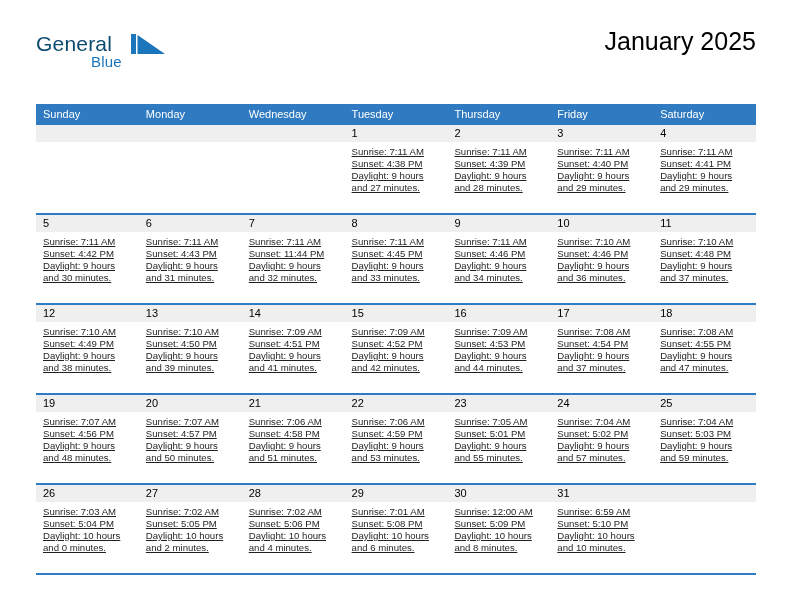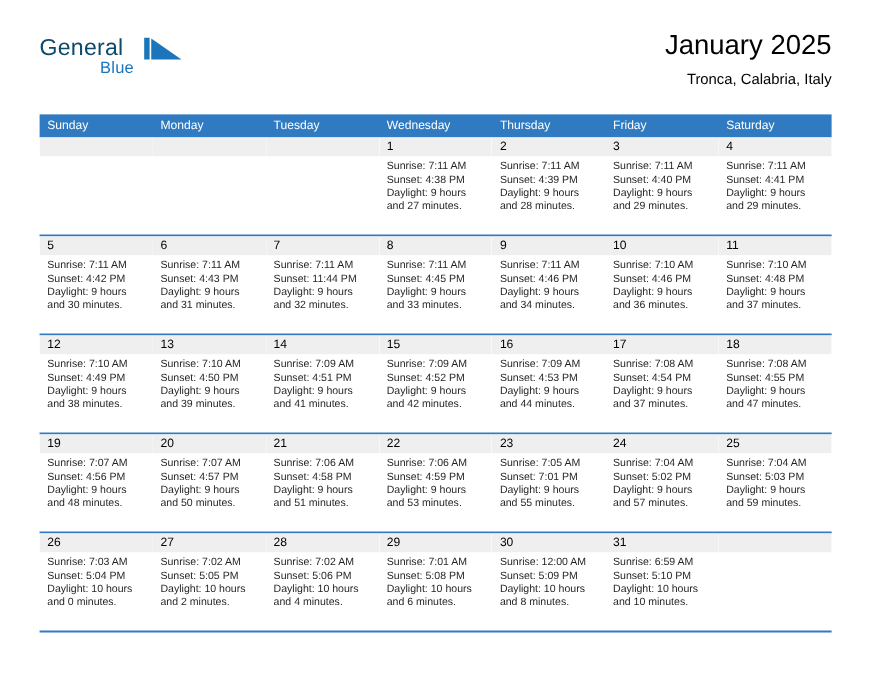--- a/index.html
+++ b/index.html
@@ -129,20 +129,21 @@
     box-sizing: border-box;
   }
   .day.empty .datenum-band {
     background: #efefef;
   }
   .day .details {
     padding: 4px 6px 0 7px;
     font-size: 9.6px;
     line-height: 11.9px;
     color: #231f20;
+    text-decoration: underline;
   }
   .day .details div {
     white-space: nowrap;
   }
   .grid-bottom {
     border-top: 2px solid #2f7ac0;
     height: 0;
   }
 </style>
 </head>
@@ -158,32 +159,31 @@
       <span class="brand-mark">
         <svg width="38" height="24" viewBox="0 0 38 24" xmlns="http://www.w3.org/2000/svg">
           <polygon points="0,0 0,20 5,20 5,0" fill="#1b75bb"></polygon>
           <polygon points="6.5,1 34,20 6.5,20" fill="#1b75bb"></polygon>
         </svg>
       </span>
     </div>
 
     <div class="title-block">
       <div class="cal-title">January 2025</div>
-      <div class="cal-subtitle">Tronca, Calabria, Italy</div>
     </div>
 
   </div>
 
   <div class="calendar">
 
     <div class="dow-row">
       <div class="dow">Sunday</div>
       <div class="dow">Monday</div>
+      <div class="dow">Wednesday</div>
       <div class="dow">Tuesday</div>
-      <div class="dow">Wednesday</div>
       <div class="dow">Thursday</div>
       <div class="dow">Friday</div>
       <div class="dow">Saturday</div>
     </div>
 
     <div id="weeks-container">
         <div class="week">
           <div class="day empty">
             <div class="datenum-band"></div>
           </div>
@@ -394,21 +394,21 @@
               <div>Sunrise: 7:06 AM</div>
               <div>Sunset: 4:59 PM</div>
               <div>Daylight: 9 hours</div>
               <div>and 53 minutes.</div>
             </div>
           </div>
           <div class="day">
             <div class="datenum-band">23</div>
             <div class="details">
               <div>Sunrise: 7:05 AM</div>
-              <div>Sunset: 7:01 PM</div>
+              <div>Sunset: 5:01 PM</div>
               <div>Daylight: 9 hours</div>
               <div>and 55 minutes.</div>
             </div>
           </div>
           <div class="day">
             <div class="datenum-band">24</div>
             <div class="details">
               <div>Sunrise: 7:04 AM</div>
               <div>Sunset: 5:02 PM</div>
               <div>Daylight: 9 hours</div>

